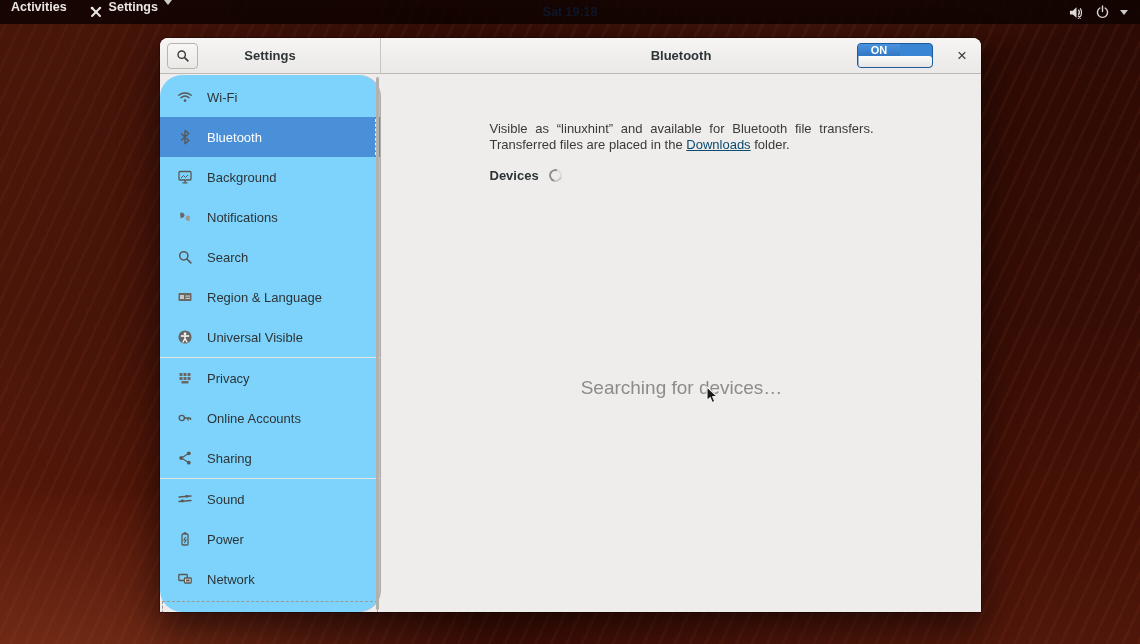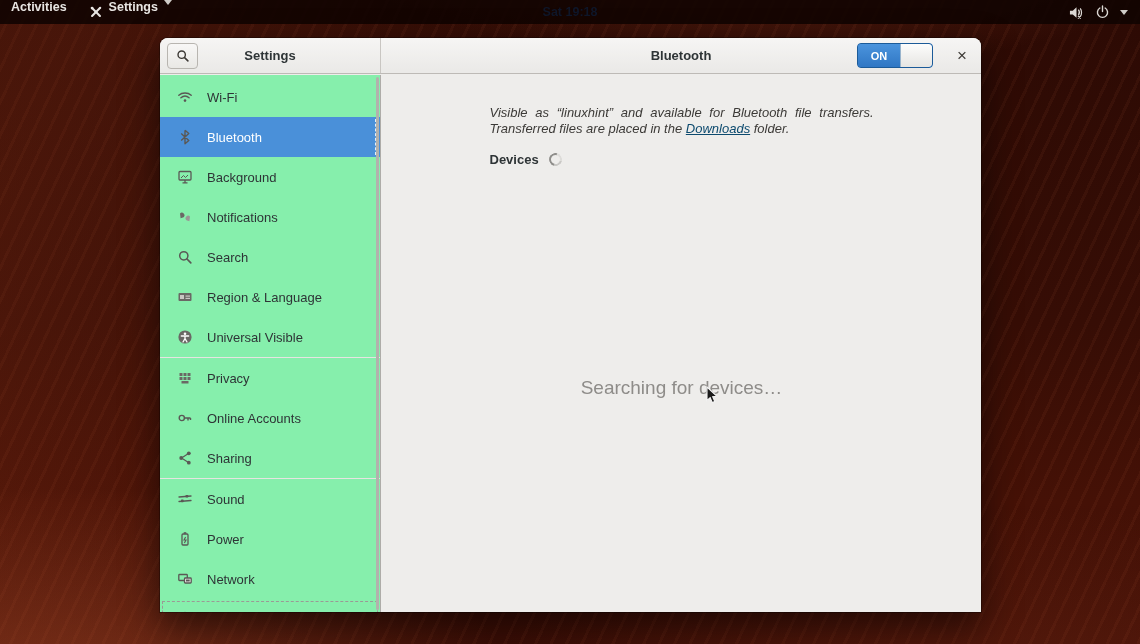--- a/index.html
+++ b/index.html
@@ -45,49 +45,49 @@
   .titlebar-left { width:221px; height:100%; border-right:1px solid #c9c6c2;
     display:flex; align-items:center; position:relative; }
   .titlebar-right { flex:1; height:100%; position:relative; display:flex; align-items:center; }
   .hb-title { position:absolute; left:0; right:0; text-align:center; font-weight:700; font-size:13px; color:#2e3436; }
   .search-btn { position:absolute; left:7px; top:5px; width:31px; height:26px;
     border:1px solid #b8b5b0; border-radius:4px;
     background:linear-gradient(180deg,#f8f7f6,#e9e8e5);
     display:flex; align-items:center; justify-content:center; }
   .header-actions { position:absolute; right:8px; top:0; height:100%; display:flex; align-items:center; gap:18px; }
   .switch { width:76px; height:25px; border:1px solid #1c5b99; border-radius:4px; overflow:hidden;
-    display:flex; background:#3986d5; }
+    display:flex; background:#3986d5;flex-direction:column; }
   .switch-on { width:42px; display:flex; align-items:center; justify-content:center;
     color:#fff; font-size:11px; font-weight:700;
     background:linear-gradient(180deg,#4b94dd,#3077c4); }
   .switch-knob { flex:1; background:linear-gradient(180deg,#fdfdfc,#e6e5e2);
     border-left:1px solid #99b4cc; border-radius:0 3px 3px 0; }
   .close-btn { width:22px; height:22px; border:none; background:transparent;
     font-size:17px; line-height:20px; color:#3d3a36; cursor:default; }
 
   
   .sidebar { position:absolute; left:0; top:37px; bottom:0; width:221px;
-    background:#86efac; border-right:1px solid #aeaca8; }
+    background:#7dd3fc; border-right:1px solid #aeaca8;border-radius:22px; }
   .sidebar-list { position:absolute; left:0; top:2px; right:0; }
   .side-row { height:40px; display:flex; align-items:center; gap:14px; padding:0 8px 0 17px;
     font-size:13px; color:#2e3436; position:relative; }
   .side-row .icon { width:16px; height:16px; display:flex; align-items:center; justify-content:center; flex:none; }
   .side-row.selected { background:#4a90d9; color:#ffffff; }
   .side-row.selected::after { content:""; position:absolute; right:4px; top:2px; bottom:2px;
     border-right:1px dashed rgba(255,255,255,.85); }
   .side-row.focused { outline:1px dashed #9b9995; outline-offset:-3px; }
   .side-sep { height:1px; background:#e6e4e1; margin:0; }
   .side-row .chev { margin-left:auto; color:#4a4a48; font-size:15px; padding-right:6px; }
   .scrollthumb { position:absolute; right:1px; top:2px; bottom:2px; width:3px;
     background:#b3b1ad; border-radius:2px; }
 
   
   .panel { position:absolute; left:222px; top:37px; right:0; bottom:0;
     background:#eeedeb; }
-  .intro { width:384px; margin:30px auto 0 auto; font-size:13px; line-height:16px; color:#3c3a37;font-style:italic; }
+  .intro { width:384px; margin:46px auto 0 auto; font-size:13px; line-height:16px; color:#3c3a37; }
   .intro-line1 { text-align:justify; text-align-last:justify; }
   .intro a { color:#0c4a6e; text-decoration:underline; }
   .devices-head { width:384px; margin:15px auto 0 auto; display:flex; align-items:center; gap:10px; }
   .devices-label { font-weight:700; font-size:13px; color:#2e3436; }
   .spinner { width:13px; height:13px; border-radius:50%;
     border:2px solid #8f8e8b; border-right-color:#dddcd9; border-bottom-color:#c9c8c5;
     transform:rotate(-30deg); }
   .searching { position:absolute; left:0; right:0; top:302px; text-align:center;
     font-size:19px; color:#8e8c89; }
 

